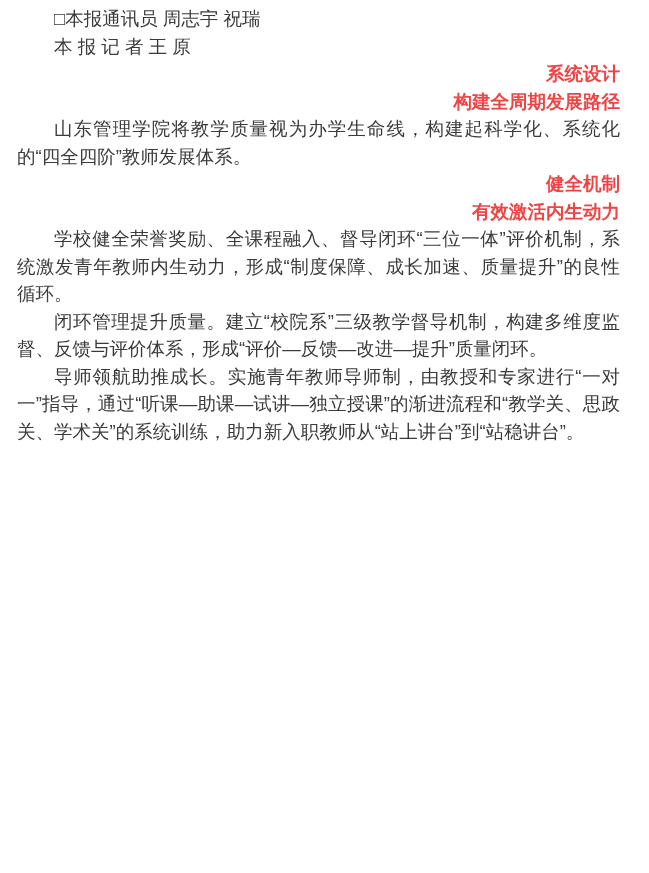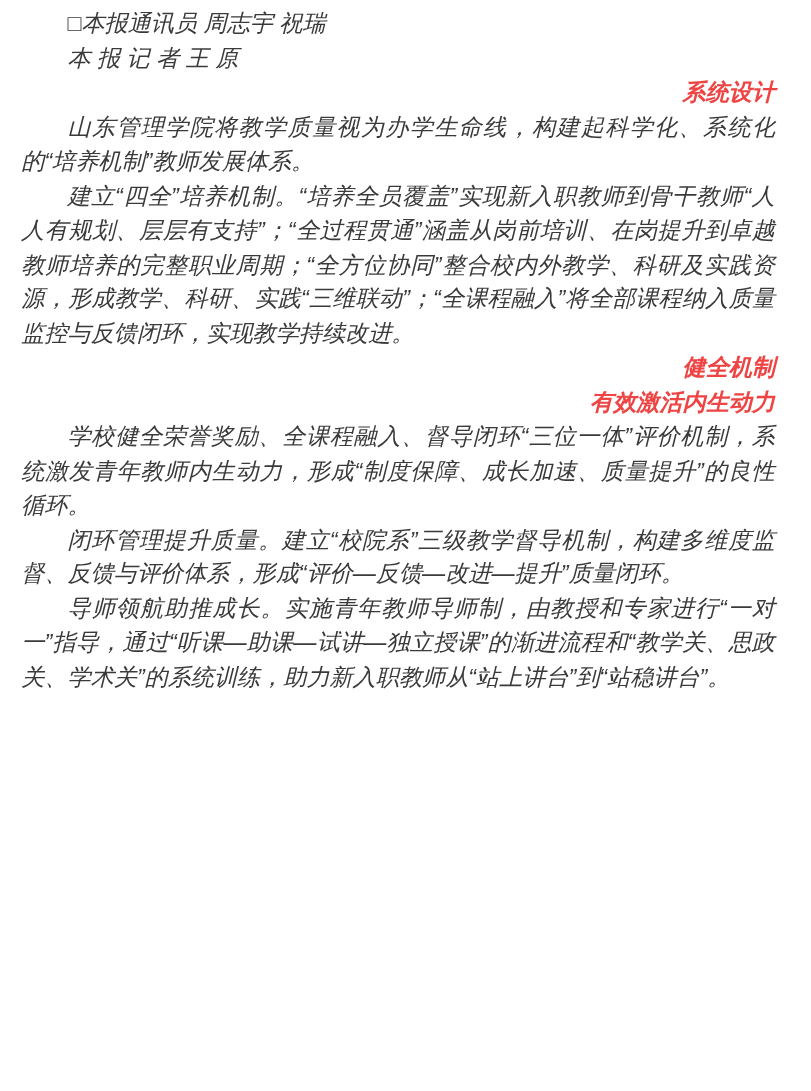--- a/index.html
+++ b/index.html
@@ -13,21 +13,20 @@
     overflow: hidden;
     font-family: "Liberation Sans", sans-serif;
     color: #3a3a3a;
   }
   .article {
     box-sizing: border-box;
     width: 634px;
     padding: 5px 14px 0 17px;
     font-size: 18.5px;
     line-height: 27.5px;
-    font-style: italic;
   }
   .byline {
     margin: 0;
     text-indent: 2em;
     text-align: left;
     white-space: pre-wrap;
   }
   .para {
     margin: 0;
     text-indent: 2em;
@@ -41,20 +40,20 @@
     text-align: right;
   }
 </style>
 </head>
 <body>
 
 <div class="article">
   <p class="byline">□本报通讯员 周志宇 祝瑞</p>
   <p class="byline">本 报 记 者 王 原</p>
   <p class="heading">系统设计</p>
-  <p class="para">山东管理学院将教学质量视为办学生命线，构建起科学化、系统化的“培养机制”教师发展体系。</p>
-  <p class="para">建立“四全”培养机制。“培养全员覆盖”实现新入职教师到骨干教师“人人有规划、层层有支持”；“全过程贯通”涵盖从岗前培训、在岗提升到卓越教师培养的完整职业周期；“全方位协同”整合校内外教学、科研及实践资源，形成教学、科研、实践“三维联动”；“全课程融入”将全部课程纳入质量监控与反馈闭环，实现教学持续改进。</p>
+  <p class="heading">构建全周期发展路径</p>
+  <p class="para">山东管理学院将教学质量视为办学生命线，构建起科学化、系统化的“四全四阶”教师发展体系。</p>
   <p class="heading">健全机制</p>
   <p class="heading">有效激活内生动力</p>
   <p class="para">学校健全荣誉奖励、全课程融入、督导闭环“三位一体”评价机制，系统激发青年教师内生动力，形成“制度保障、成长加速、质量提升”的良性循环。</p>
   <p class="para">闭环管理提升质量。建立“校院系”三级教学督导机制，构建多维度监督、反馈与评价体系，形成“评价—反馈—改进—提升”质量闭环。</p>
   <p class="para">导师领航助推成长。实施青年教师导师制，由教授和专家进行“一对一”指导，通过“听课—助课—试讲—独立授课”的渐进流程和“教学关、思政关、学术关”的系统训练，助力新入职教师从“站上讲台”到“站稳讲台”。</p>
 </div>
 
 </body></html>

